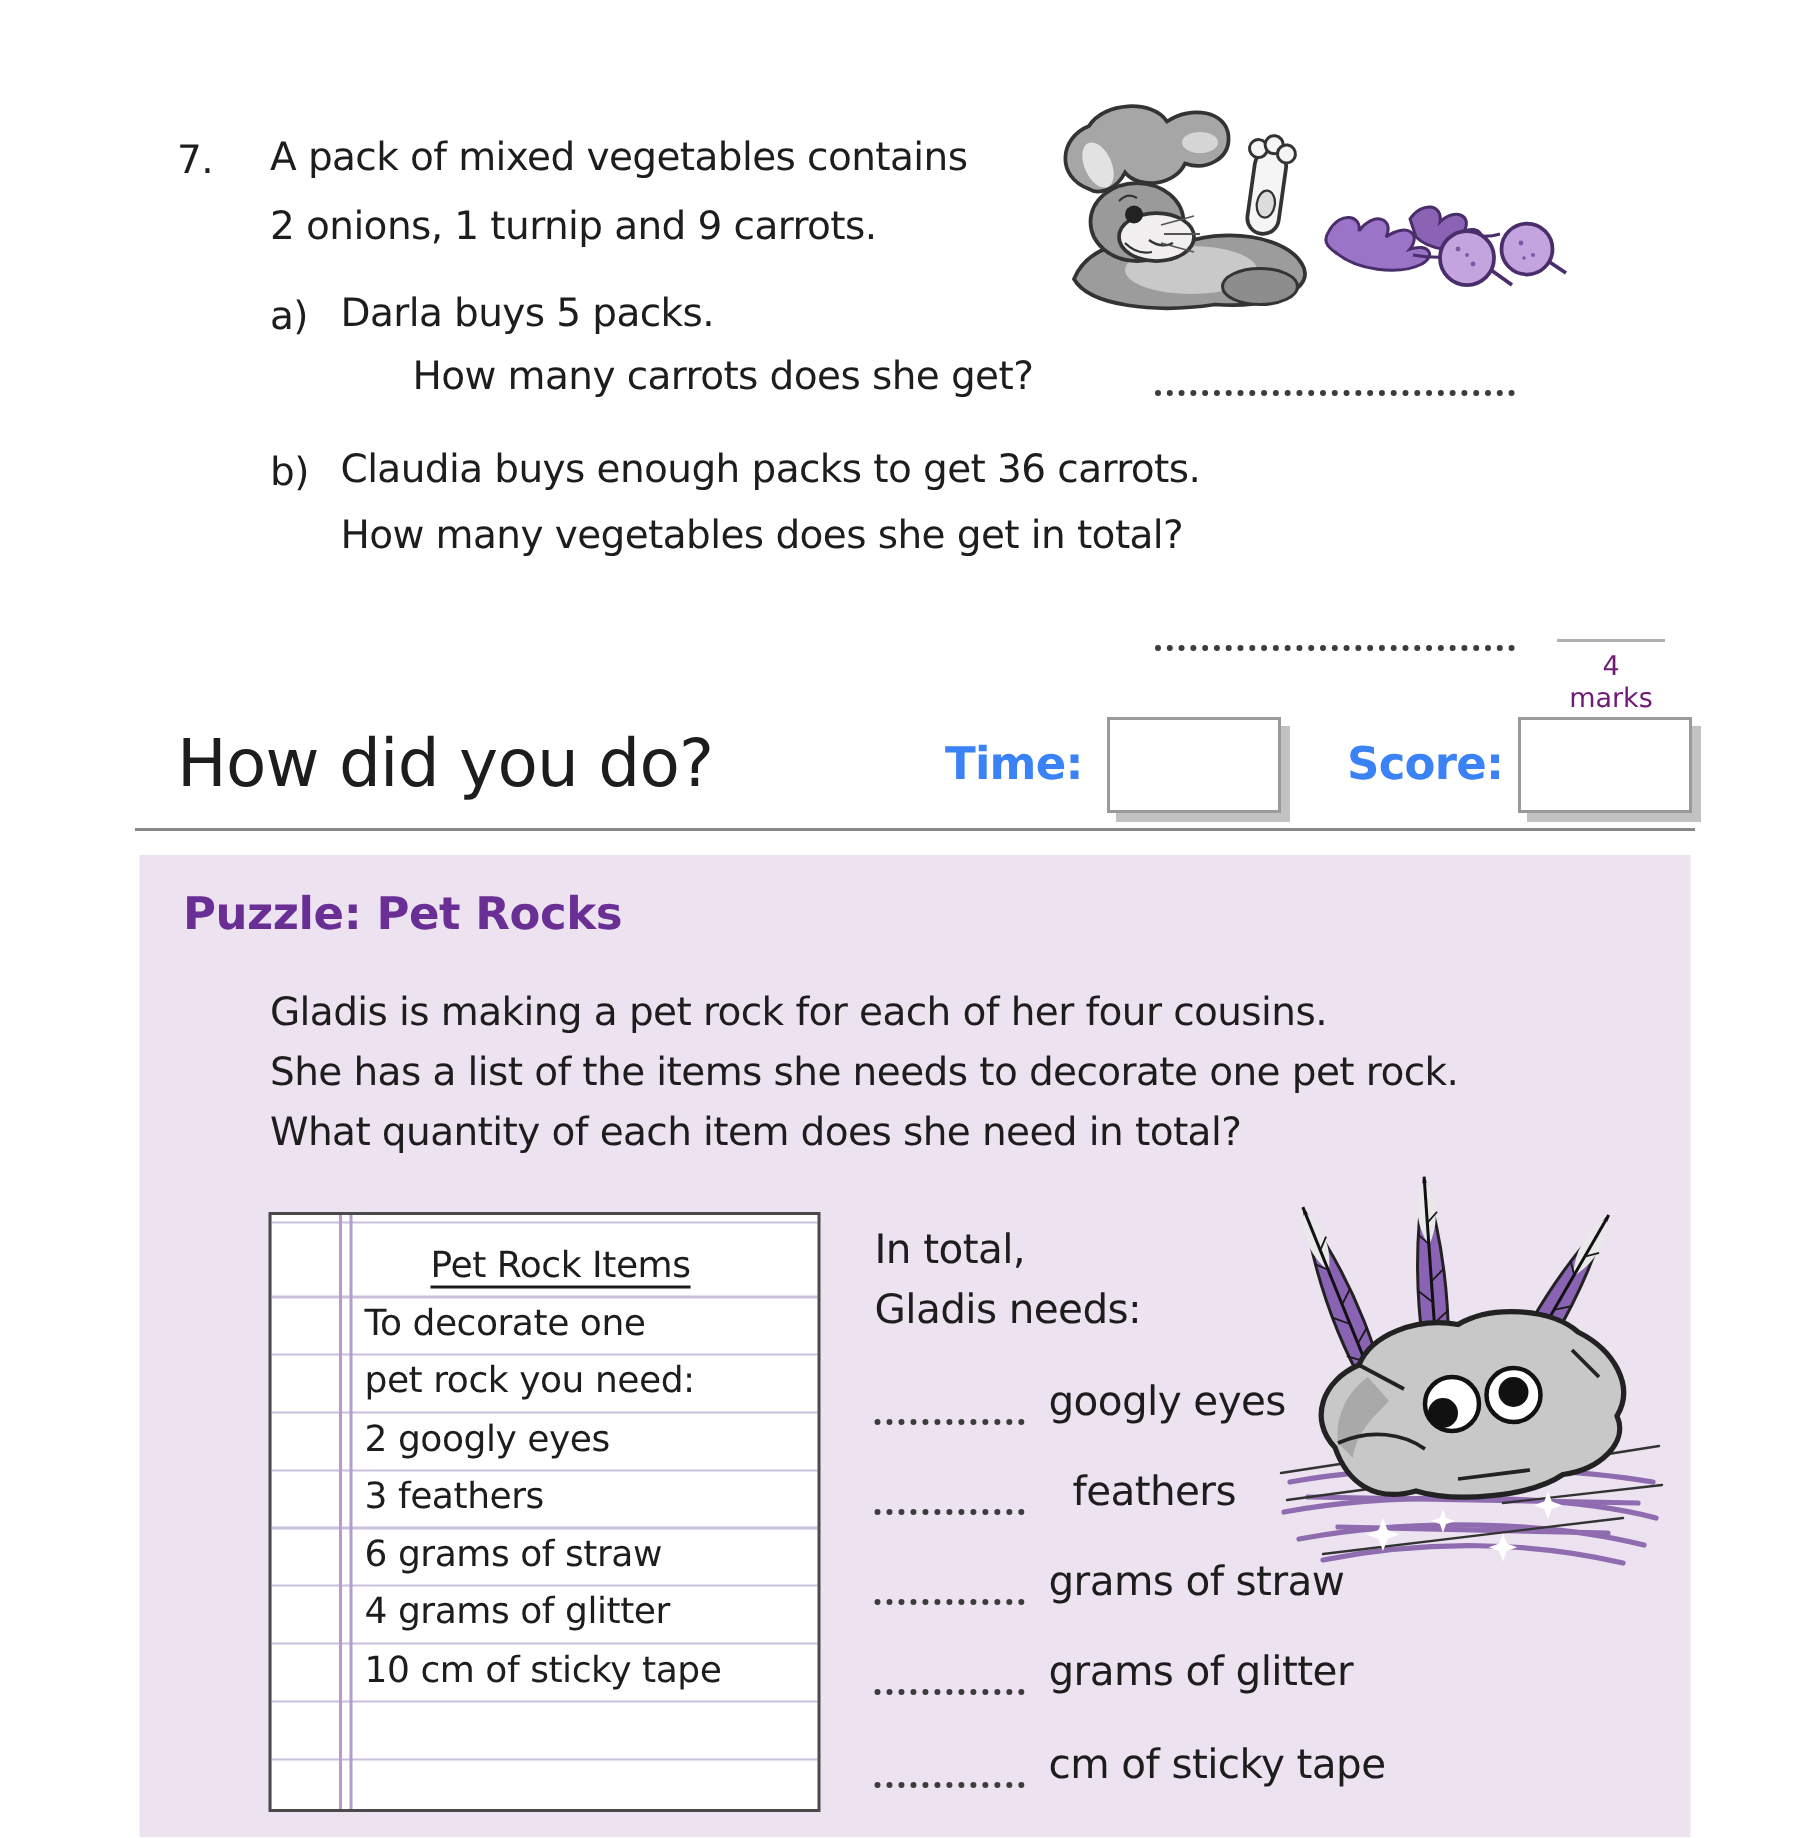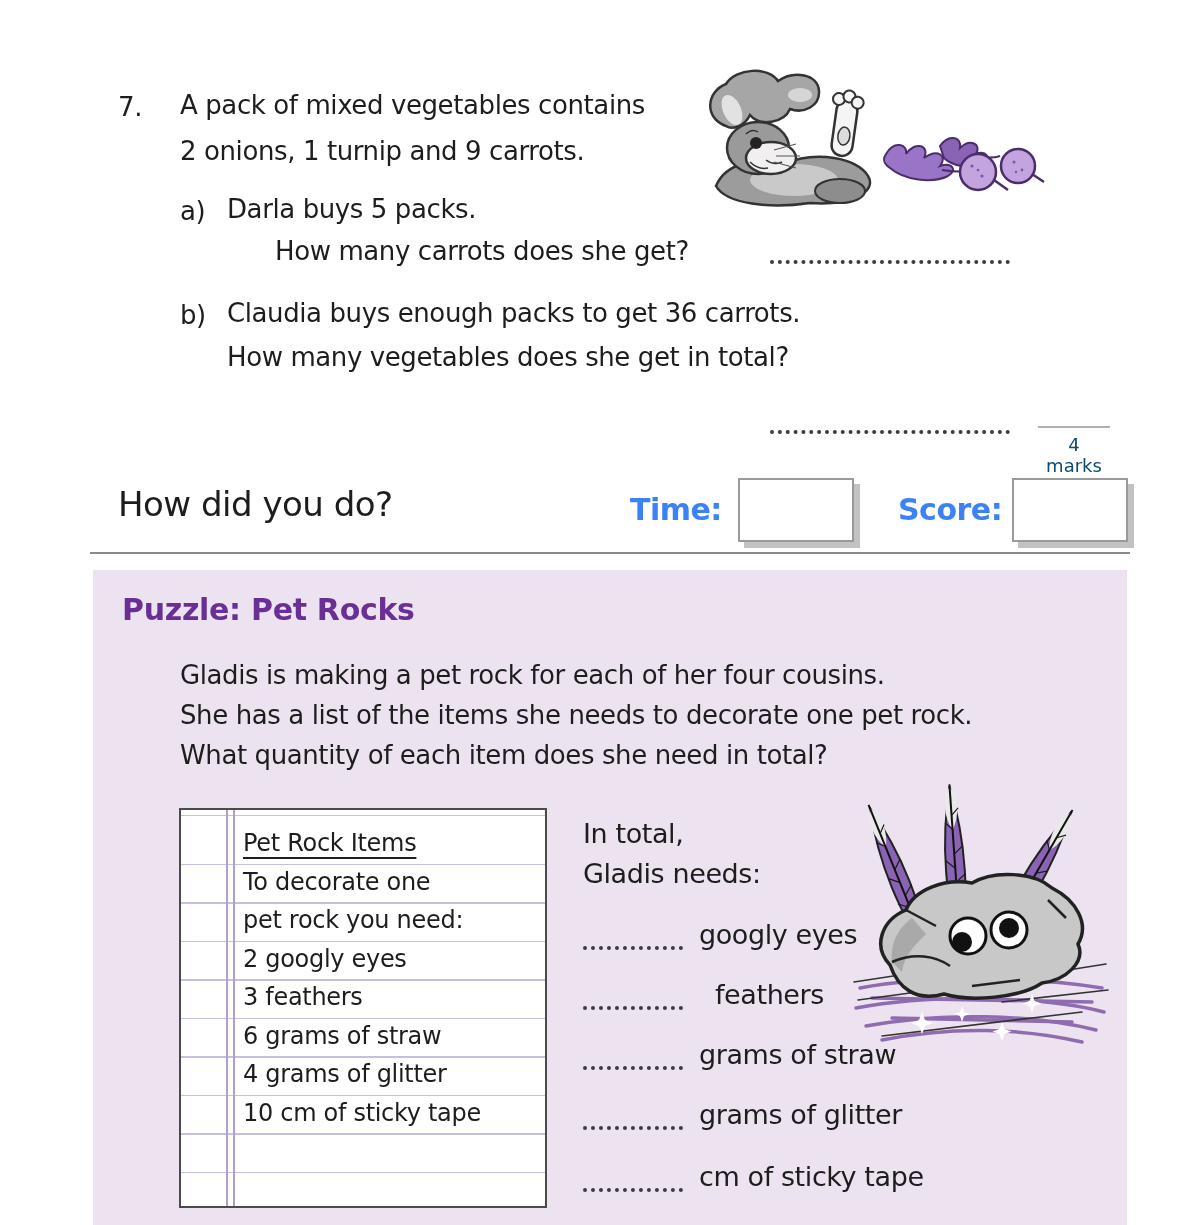--- a/index.html
+++ b/index.html
@@ -2,43 +2,43 @@
 <html><head>
 <meta charset="utf-8">
 <style>
   html,body { margin:0; padding:0; background:#ffffff; }
   #page {
     position:relative; width:1200px; height:1225px; background:#ffffff;
     font-family:"DejaVu Sans", sans-serif; color:#1d1d1d; overflow:hidden;
   }
   .abs { position:absolute; }
   .qtext { font-size:26px; letter-spacing:-0.4px; white-space:nowrap; }
-  .small-grey { font-size:18px; color:#0c4a6e; }
+  .small-grey { font-size:18px; color:#701a75; }
   .dotline { border-bottom:4px dotted #3c3c3c; height:26px; }
-  .prompt { font-size:34px; letter-spacing:-0.5px; }
+  .prompt { font-size:44px; letter-spacing:-0.5px; }
   .plabel { font-size:30px; font-weight:bold; color:#3b82f6; letter-spacing:-0.5px; }
   .wbox {
     background:#ffffff; border:2px solid #9a9a9a;
     box-shadow:6px 6px 0 #c2c2c2; width:112px; height:60px;
   }
   .sep { background:#8a8a8a; height:2px; }
   .panel { background:#ede3f0; }
   .ptitle { font-size:30px; font-weight:bold; color:#6a2f94; letter-spacing:-0.3px; }
   .ptext { font-size:26px; letter-spacing:-0.4px; white-space:nowrap; }
   .notepad {
     background:
       repeating-linear-gradient(to bottom, transparent 0px, transparent 37px, #c9bedb 37px, #c9bedb 38.5px);
     background-position:0 17px;
     background-color:#ffffff;
     border:2px solid #4a4a4a;
     background-clip:padding-box;
   }
   .marginline { position:absolute; top:0; bottom:0; width:1.5px; background:#b49ccd; }
   .notetext { position:absolute; left:62px; top:14px; font-size:24px; line-height:38.5px; letter-spacing:-0.3px; white-space:nowrap; }
-  .noteheading { text-decoration:underline; text-underline-offset:6px; text-decoration-thickness:2px; }
+  .noteheading { text-decoration:underline; text-underline-offset:6px; text-decoration-thickness:2px;margin-left:44px; }
   .ans-row { position:absolute; display:flex; align-items:flex-end; gap:16px; }
   .ans-dots { width:100px; height:30px; border-bottom:4px dotted #3c3c3c; }
   .ans-label { font-size:27px; letter-spacing:-0.4px; white-space:nowrap; }
   .marks-line { width:72px; border-top:2px solid #b0b0b0; }
   svg .ol { stroke:#333333; stroke-width:2.5; }
 </style>
 </head>
 <body>
 
 <div id="page">

